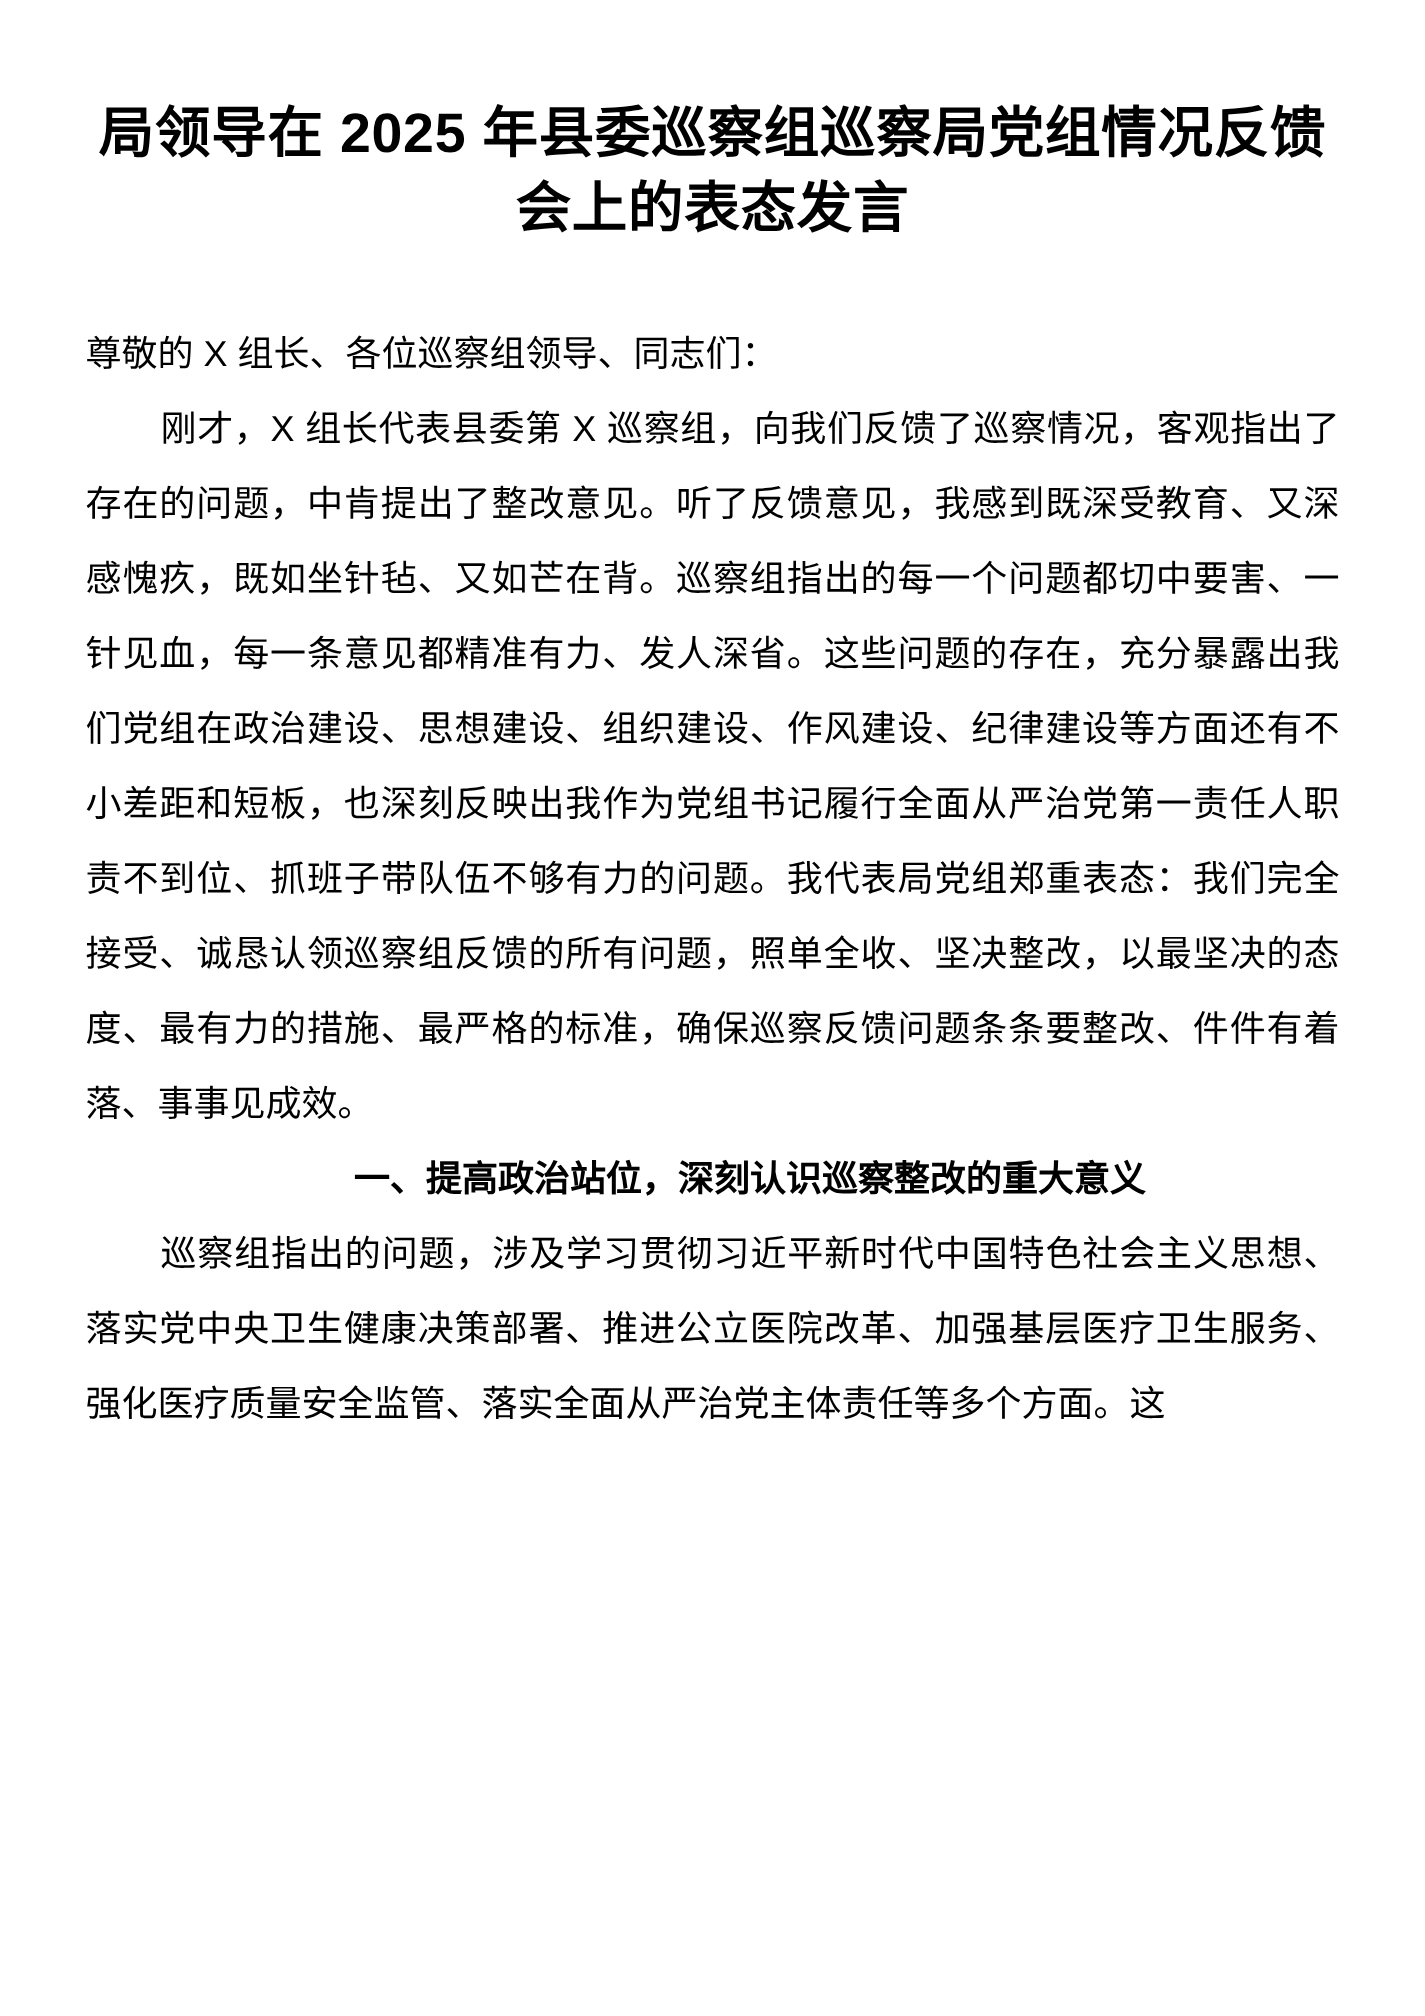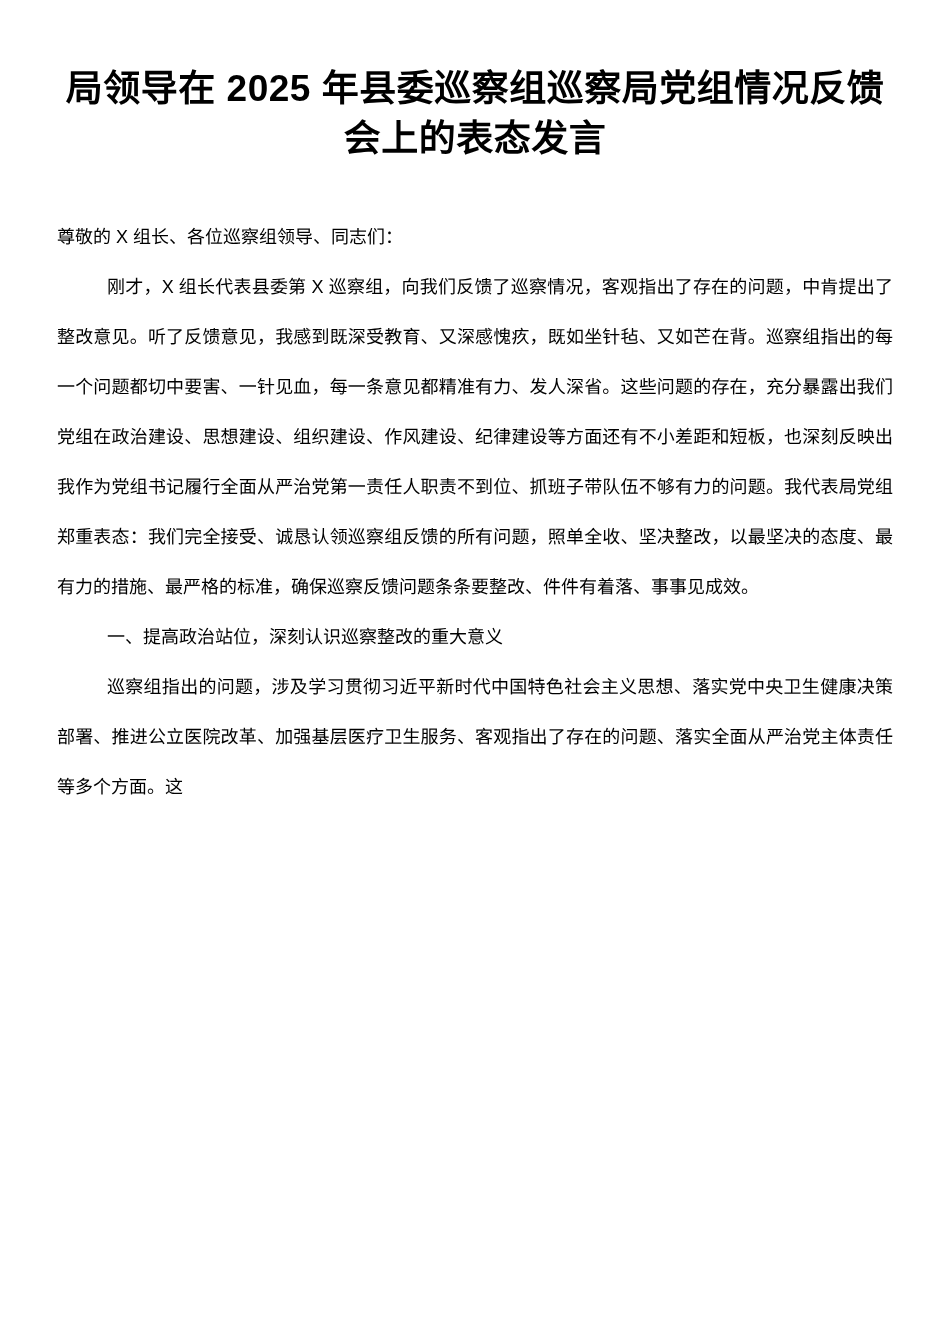--- a/index.html
+++ b/index.html
@@ -23,46 +23,46 @@
   }
   .doc-title {
     font-size: 37px;
     font-weight: 700;
     line-height: 50px;
     text-align: center;
     margin: 0 0 48px 0;
     letter-spacing: 0.5px;
   }
   .doc-body p {
-    font-size: 18px;
+    font-size: 24px;
     font-weight: 400;
     line-height: 50px;
     text-align: justify;
     text-justify: inter-ideograph;
     margin: 0;
     word-break: break-all;
   }
   .doc-body p.indent {
     text-indent: 50px;
   }
   .doc-body p.heading {
-    font-weight: 400;
+    font-weight: 700;
     text-indent: 50px;
-    text-align: left;
+    text-align: center;
   }
 </style>
 </head>
 <body>
 
 <div class="page">
   <h1 class="doc-title">局领导在 2025 年县委巡察组巡察局党组情况反馈会上的表态发言</h1>
 
   <div class="doc-body">
     <p>尊敬的 X 组长、各位巡察组领导、同志们：</p>
 
     <p class="indent">刚才，X 组长代表县委第 X 巡察组，向我们反馈了巡察情况，客观指出了存在的问题，中肯提出了整改意见。听了反馈意见，我感到既深受教育、又深感愧疚，既如坐针毡、又如芒在背。巡察组指出的每一个问题都切中要害、一针见血，每一条意见都精准有力、发人深省。这些问题的存在，充分暴露出我们党组在政治建设、思想建设、组织建设、作风建设、纪律建设等方面还有不小差距和短板，也深刻反映出我作为党组书记履行全面从严治党第一责任人职责不到位、抓班子带队伍不够有力的问题。我代表局党组郑重表态：我们完全接受、诚恳认领巡察组反馈的所有问题，照单全收、坚决整改，以最坚决的态度、最有力的措施、最严格的标准，确保巡察反馈问题条条要整改、件件有着落、事事见成效。</p>
 
     <p class="heading">一、提高政治站位，深刻认识巡察整改的重大意义</p>
 
 
-    <p class="indent">巡察组指出的问题，涉及学习贯彻习近平新时代中国特色社会主义思想、落实党中央卫生健康决策部署、推进公立医院改革、加强基层医疗卫生服务、客观指出了存在的问题、落实全面从严治党主体责任等多个方面。这</p>
+    <p class="indent">巡察组指出的问题，涉及学习贯彻习近平新时代中国特色社会主义思想、落实党中央卫生健康决策部署、推进公立医院改革、加强基层医疗卫生服务、强化医疗质量安全监管、落实全面从严治党主体责任等多个方面。这</p>
   </div>
 </div>
 
 </body></html>

